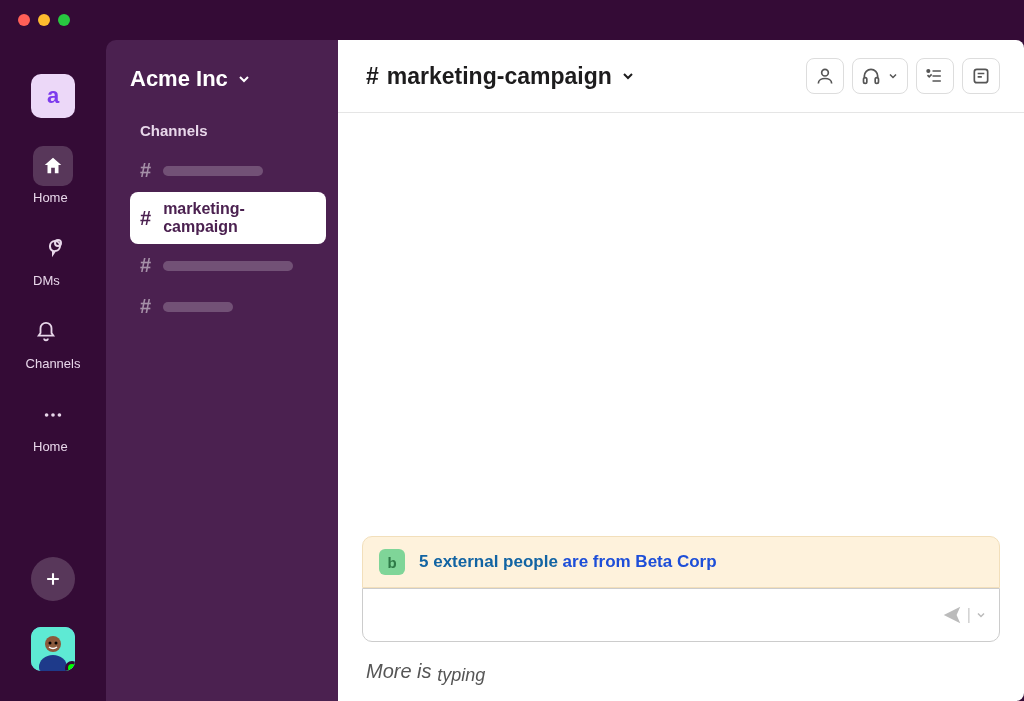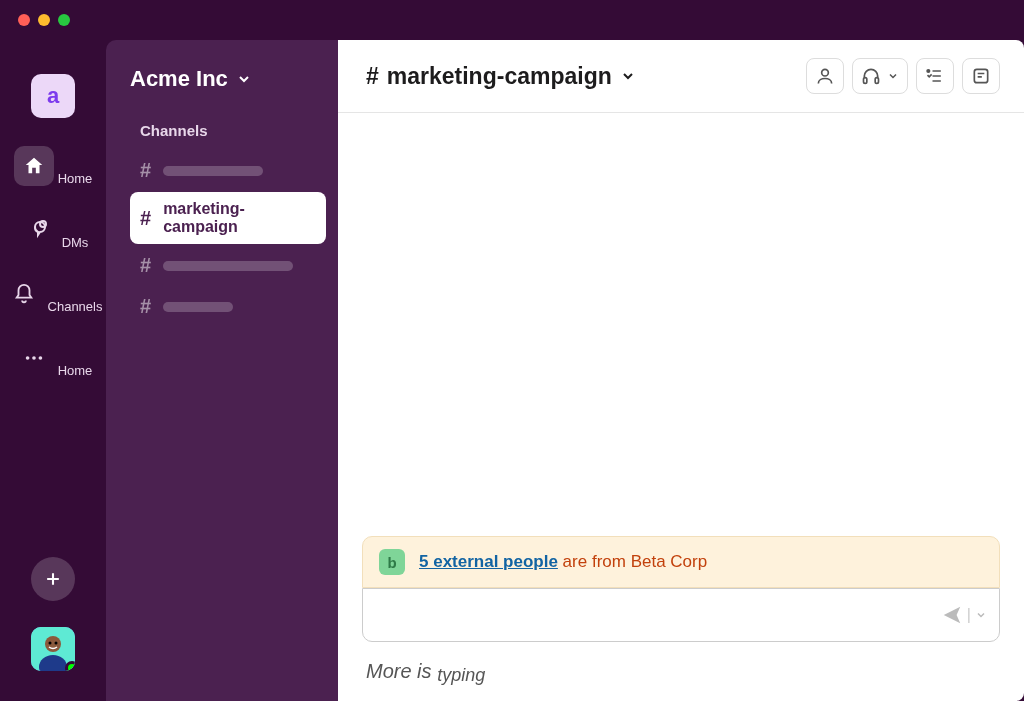--- a/index.html
+++ b/index.html
@@ -33,21 +33,21 @@
     color: #E8D7EA;
     position: relative;
   }
   .workspace-badge {
     width: 44px; height: 44px; border-radius: 10px;
     background: #ECD8F8; display:flex; align-items:center; justify-content:center;
     color:#7C3AED; font-weight:700; font-size:22px;
     margin-bottom: 28px;
   }
   .rail-item {
-    display:flex; align-items:flex-end; gap:4px;
+    display:flex; flex-direction:column; align-items:flex-start; gap:4px;
     margin-bottom: 24px; color:#E8D7EA; font-size:13px; cursor:pointer;
   }
   .rail-icon-wrap {
     width:40px; height:40px; border-radius:10px; display:flex; align-items:center; justify-content:center;
   }
   .rail-item.active .rail-icon-wrap { background: rgba(255,255,255,0.18); }
   .add-btn {
     width:44px; height:44px; border-radius:50%; background: rgba(255,255,255,0.18);
     display:flex; align-items:center; justify-content:center; color:white;
     position:absolute; bottom: 100px; left: 31px; cursor:pointer;
@@ -106,22 +106,22 @@
     cursor:pointer; background:#fff; color:#444;
   }
   .hdr-btn.group { display:flex; gap:6px; }
 
   .content { flex:1; display:flex; flex-direction:column; justify-content:flex-end; padding: 0 24px 18px 24px; }
   .external-banner {
     background:#FEF2DC; border:1px solid #F2DFBB; border-radius:10px 10px 0 0;
     padding:12px 16px; display:flex; align-items:center; gap:14px; font-size:17px;
   }
   .ext-badge { width:26px; height:26px; border-radius:6px; background:#7FD598; display:flex; align-items:center; justify-content:center; color:#2E7A47; font-weight:800; font-size:15px;}
-  .ext-link { color:#1264A3; font-weight:700;text-decoration:underline; }
-  .ext-rest { color:#c2410c; }
+  .ext-link { color:#1264A3; font-weight:700; }
+  .ext-rest { color:#1d4ed8;font-weight:bold; }
   .composer {
     border:1px solid #ccc; border-radius:0 0 10px 10px; height:54px;
     display:flex; align-items:center; justify-content:flex-end; padding:0 12px; gap:6px;
   }
   .composer-input { flex:1; border:none; outline:none; font-size:16px; }
   .send-btn { color:#aaa; display:flex; align-items:center; gap:4px; cursor:pointer; }
   .typing { font-style:italic; color:#555; font-size:20px; margin-top:18px; padding-left:4px;}
   .typing .sub { font-size:18px; position:relative; top:3px; }
   svg { display:block; }
 </style>

